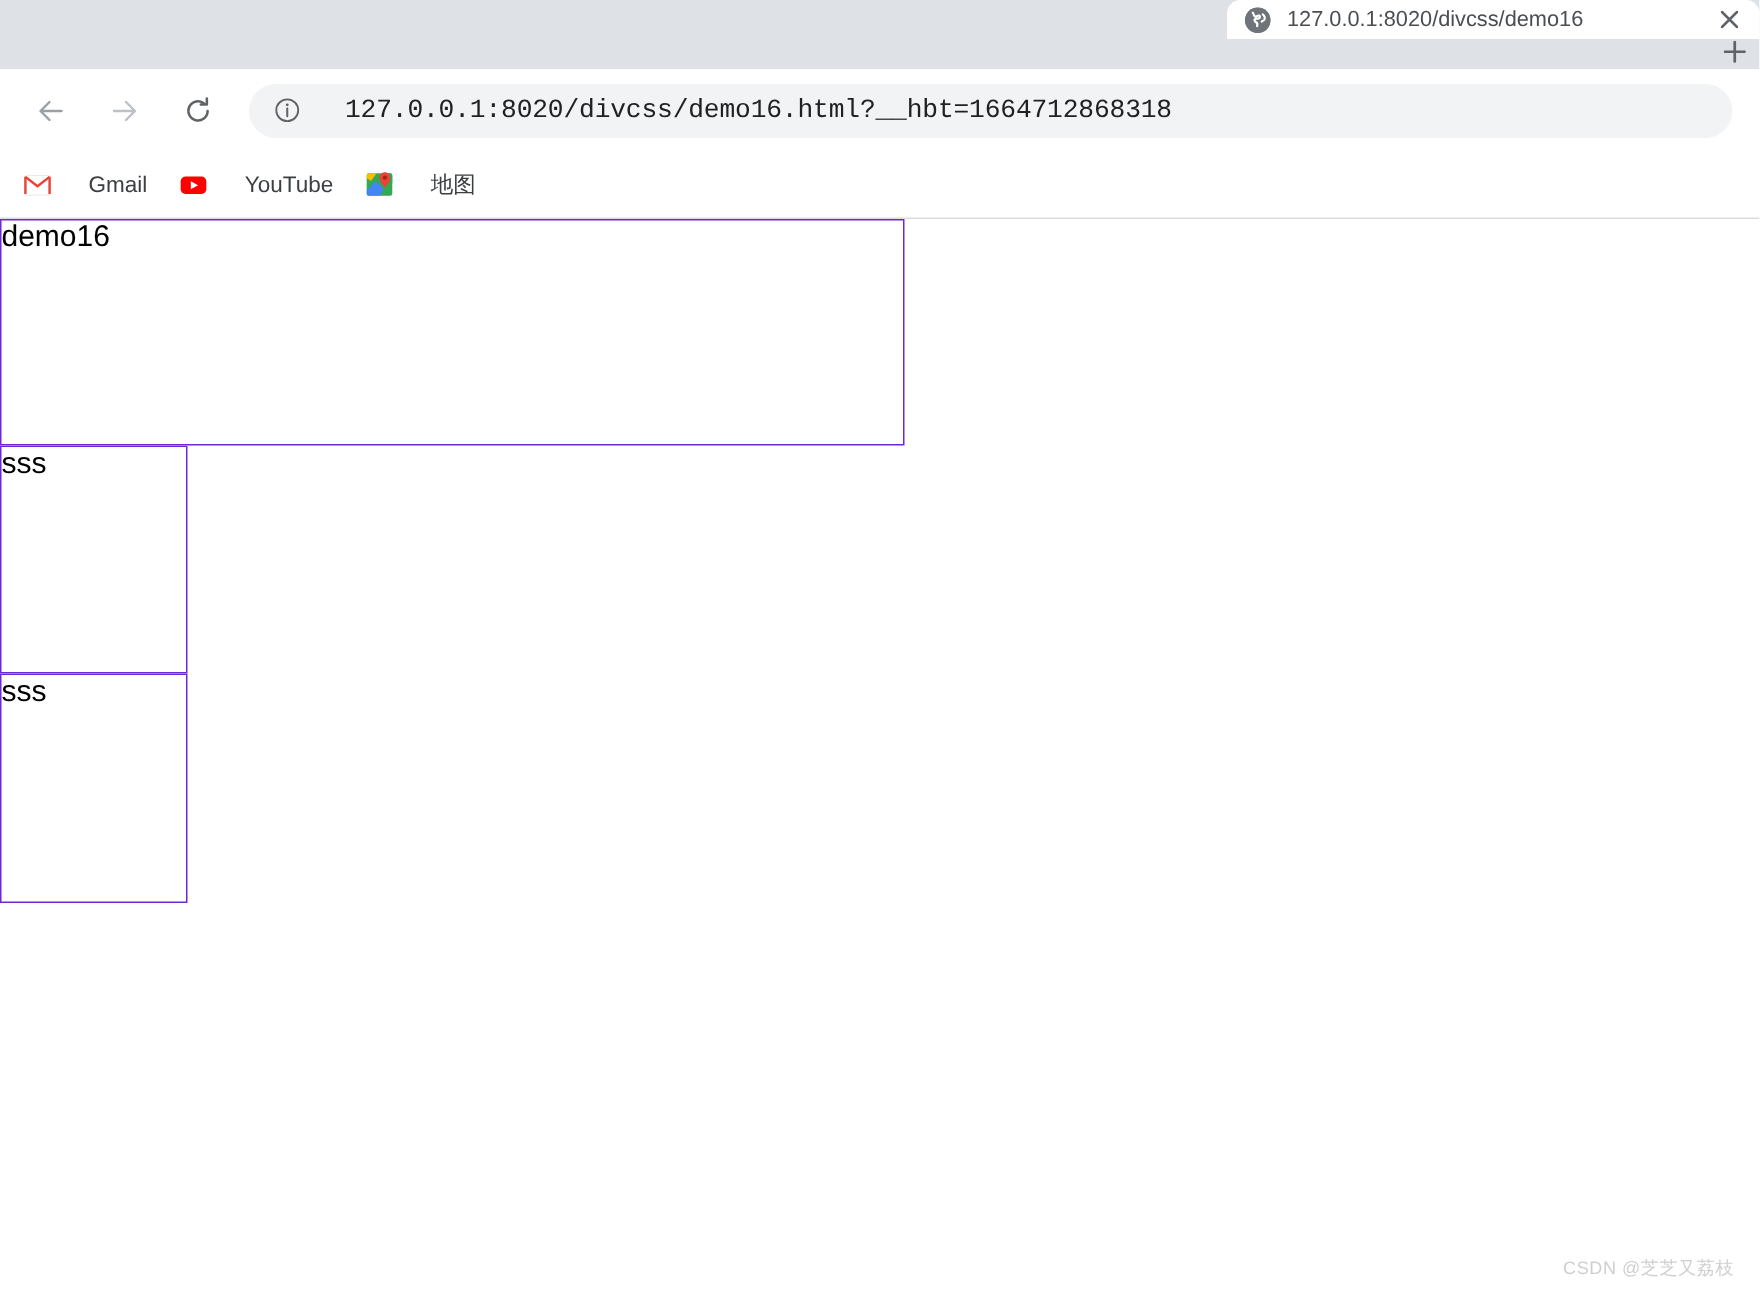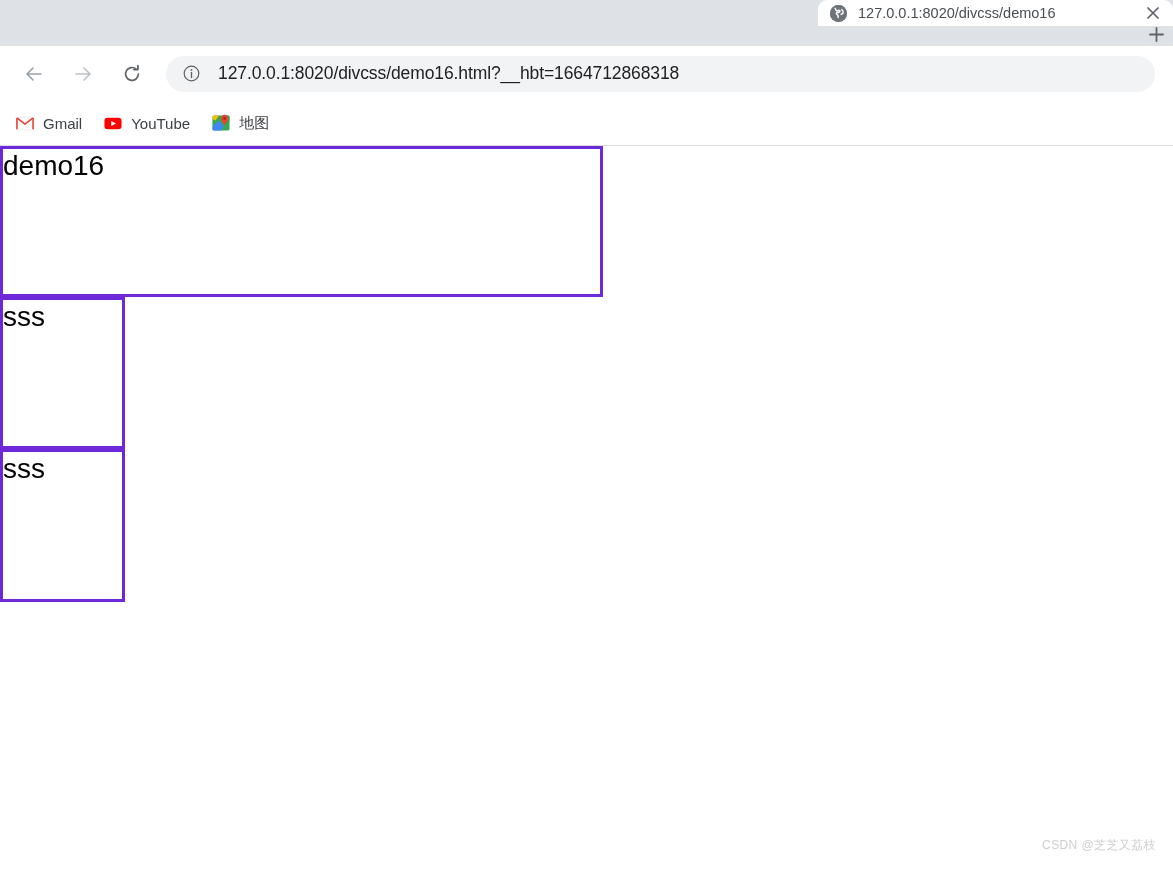--- a/index.html
+++ b/index.html
@@ -114,45 +114,47 @@
   }
   .omnibox-info {
     width: 18px;
     height: 18px;
     flex: 0 0 auto;
     display: flex;
     align-items: center;
     justify-content: center;
   }
   .omnibox-url {
-    margin-left: 18px;
+    margin-left: 30px;
     font-size: 17.5px;
     color: #202124;
     letter-spacing: -0.1px;
     white-space: nowrap;
     overflow: hidden;
+    font-family: Liberation Mono, monospace;
   }
 
   
   .bookmarks {
     height: 45px;
     background: #ffffff;
     display: flex;
     align-items: center;
     padding-left: 8px;
     box-sizing: border-box;
     border-bottom: 1px solid #dadce0;
   }
   .bookmark {
     display: flex;
     align-items: center;
     height: 30px;
     padding: 0 8px;
     border-radius: 4px;
     margin-right: 6px;
+    gap: 16px;
   }
   .bookmark-icon {
     width: 18px;
     height: 18px;
     flex: 0 0 auto;
     display: flex;
     align-items: center;
     justify-content: center;
   }
   .bookmark-label {
@@ -163,24 +165,24 @@
   }
 
   
   .viewport {
     position: relative;
     background: #ffffff;
     height: 722px;
     overflow: hidden;
   }
   .demo-box {
-    border: 3px solid #6d28d9;
-    box-sizing: border-box;
-    background: #ffffff;
-    font-size: 28px;
+    border: 1px solid #6d28d9;
+    box-sizing: border-box;
+    background: #ffffff;
+    font-size: 20px;
     color: #000000;
     line-height: 1.18;
     padding: 0;
     overflow: hidden;
   }
   .box-wide { width: 603px; }
   .box-narrow { width: 125px; }
   .box-h150 { height: 151px; }
   .box-h155 { height: 155px; }
   .box-h152 { height: 152px; }

